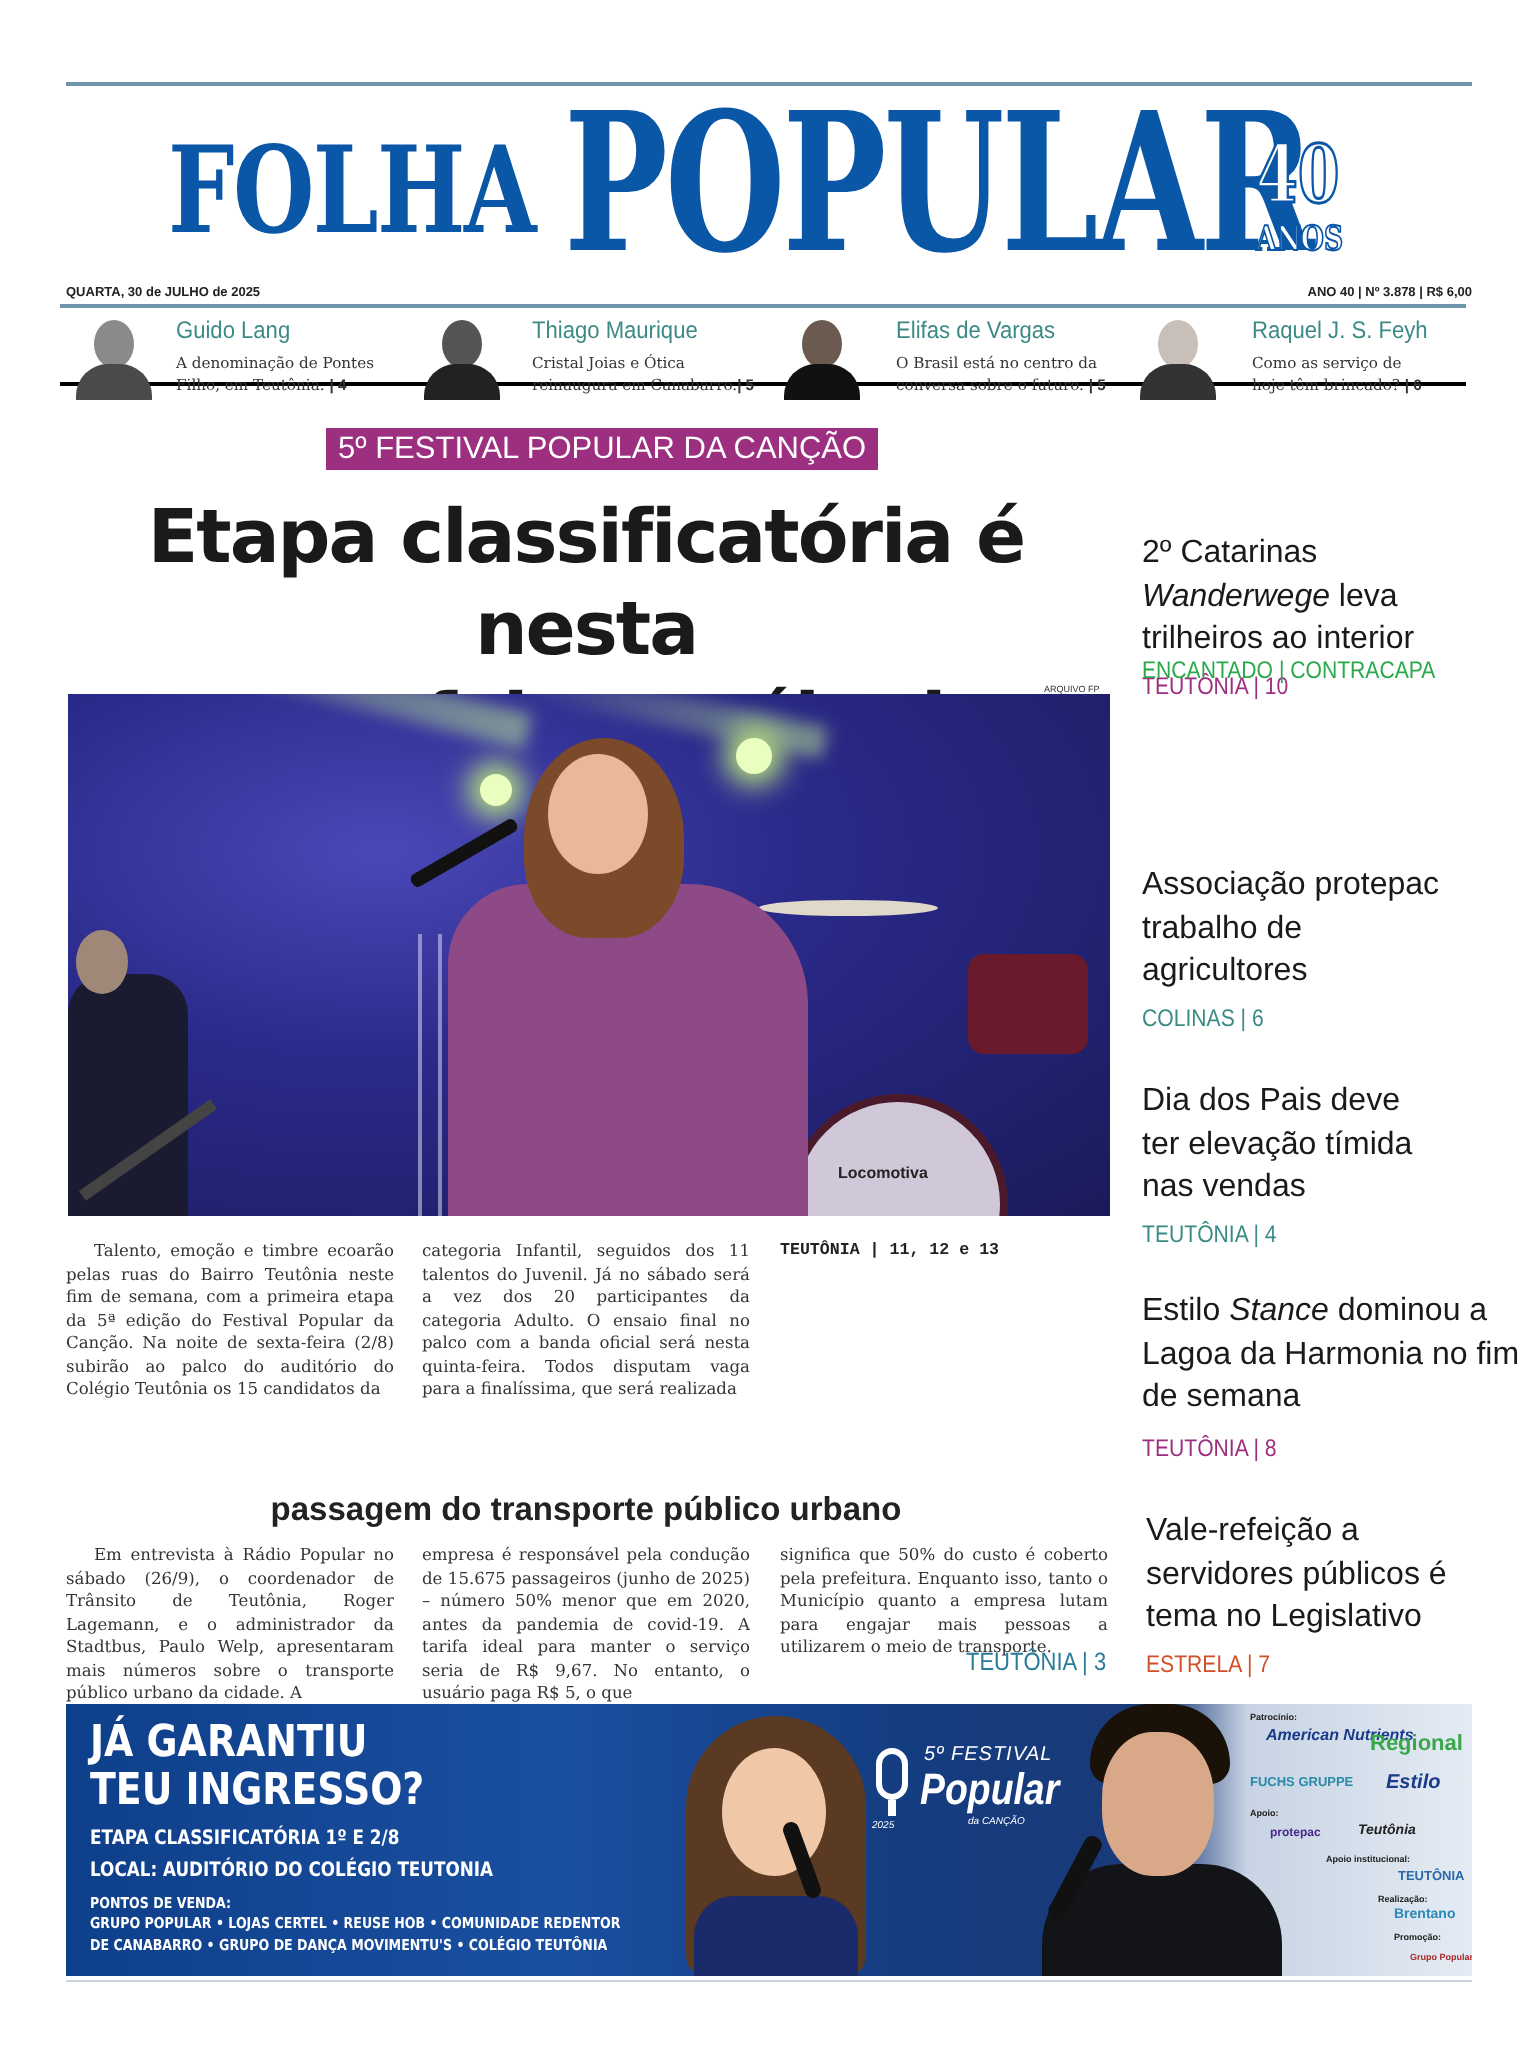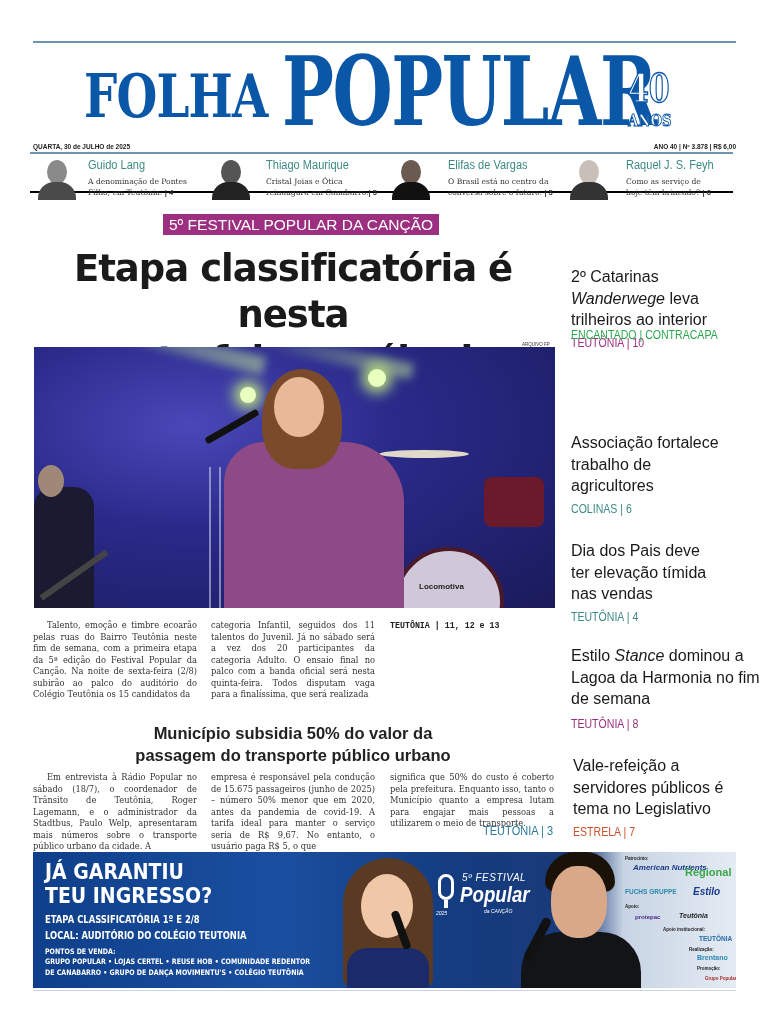--- a/index.html
+++ b/index.html
@@ -182,40 +182,40 @@
   <div class="mic"></div>
 </div>
 
 <p class="body-text indent" style="left:33px;top:620px;width:164px;">Talento, emoção e timbre ecoarão pelas ruas do Bairro Teutônia neste fim de semana, com a primeira etapa da 5ª edição do Festival Popular da Canção. Na noite de sexta-feira (2/8) subirão ao palco do auditório do Colégio Teutônia os 15 candidatos da</p>
 <p class="body-text" style="left:211px;top:620px;width:164px;">categoria Infantil, seguidos dos 11 talentos do Juvenil. Já no sábado será a vez dos 20 participantes da categoria Adulto. O ensaio final no palco com a banda oficial será nesta quinta-feira. Todos disputam vaga para a finalíssima, que será realizada</p>
 <div style="position:absolute;left:390px;top:620px;width:164px;">
   <p class="body-text ref" style="position:static;font-size:8.3px;">TEUTÔNIA | 11, 12 e 13</p>
 </div>
 
 <h2 class="sub-headline">
-  <span>Município subsidia 50% do valor da</span><br>
+  <br>
   <span>passagem do transporte público urbano</span>
 </h2>
 
-<p class="body-text indent" style="left:33px;top:772px;width:164px;">Em entrevista à Rádio Popular no sábado (18/7), o coordenador de Trânsito de Teutônia, Roger Lagemann, e o administrador da Stadtbus, Paulo Welp, apresentaram mais números sobre o transporte público urbano da cidade. A</p>
+<p class="body-text indent" style="left:33px;top:772px;width:164px;">Em entrevista à Rádio Popular no sábado (26/9), o coordenador de Trânsito de Teutônia, Roger Lagemann, e o administrador da Stadtbus, Paulo Welp, apresentaram mais números sobre o transporte público urbano da cidade. A</p>
 <p class="body-text" style="left:211px;top:772px;width:164px;">empresa é responsável pela condução de 15.675 passageiros (junho de 2025) – número 50% menor que em 2020, antes da pandemia de covid-19. A tarifa ideal para manter o serviço seria de R$ 9,67. No entanto, o usuário paga R$ 5, o que</p>
 <p class="body-text" style="left:390px;top:772px;width:164px;">significa que 50% do custo é coberto pela prefeitura. Enquanto isso, tanto o Município quanto a empresa lutam para engajar mais pessoas a utilizarem o meio de transporte.</p>
 <div class="section-tag teutonia-3">TEUTÔNIA | 3</div>
 
 <div class="side-item" style="top:218px;margin-top:48px;">
   <div class="side-title"><span>2º Catarinas</span><br><i>Wanderwege</i><span> leva trilheiros ao interior</span></div>
   <div class="section-tag side-tag" style="color:#9c2f7f;">TEUTÔNIA | 10</div>
 </div>
 
 <div class="side-item" style="top:323px;width:120px;">
   <div class="section-tag side-tag" style="color:#2aa84a;">ENCANTADO | CONTRACAPA</div>
 </div>
 
 <div class="side-item" style="top:432px;width:160px;">
-  <div class="side-title">Associação fortalece trabalho de agricultores</div>
+  <div class="side-title">Associação protepac trabalho de agricultores</div>
   <div class="section-tag side-tag" style="color:#3c8a86;">COLINAS | 6</div>
 </div>
 
 <div class="side-item" style="top:540px;width:140px;">
   <div class="side-title">Dia dos Pais deve ter elevação tímida nas vendas</div>
   <div class="section-tag side-tag" style="color:#3c8a86;">TEUTÔNIA | 4</div>
 </div>
 
 <div class="side-item" style="top:645px;width:195px;">
   <div class="side-title"><span>Estilo </span><i>Stance</i><span> dominou a Lagoa da Harmonia no fim de semana</span></div>

